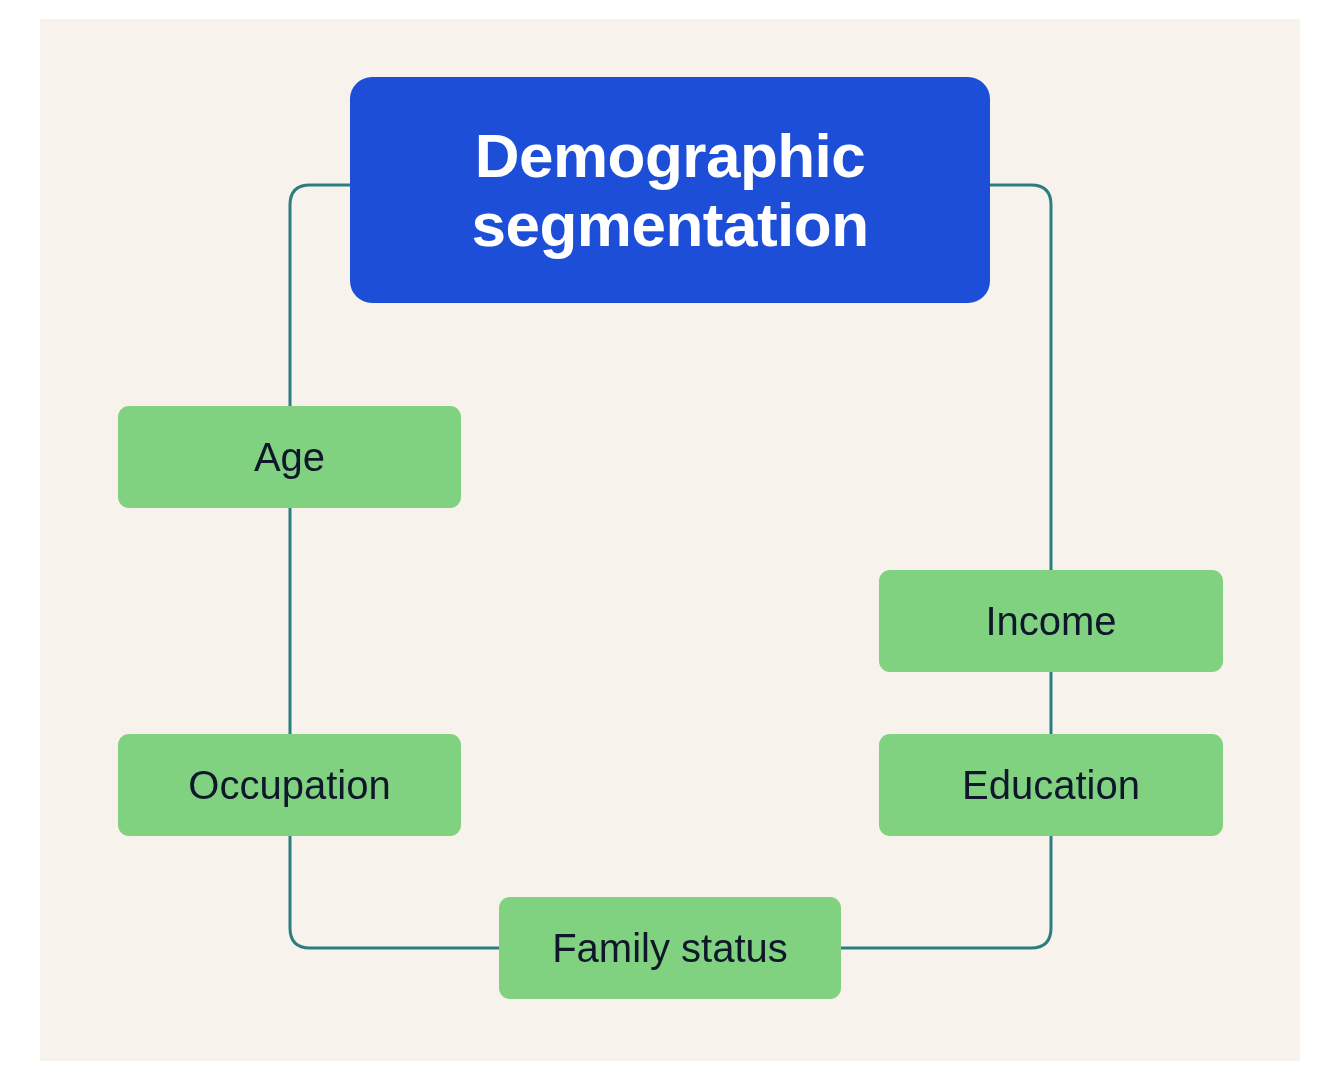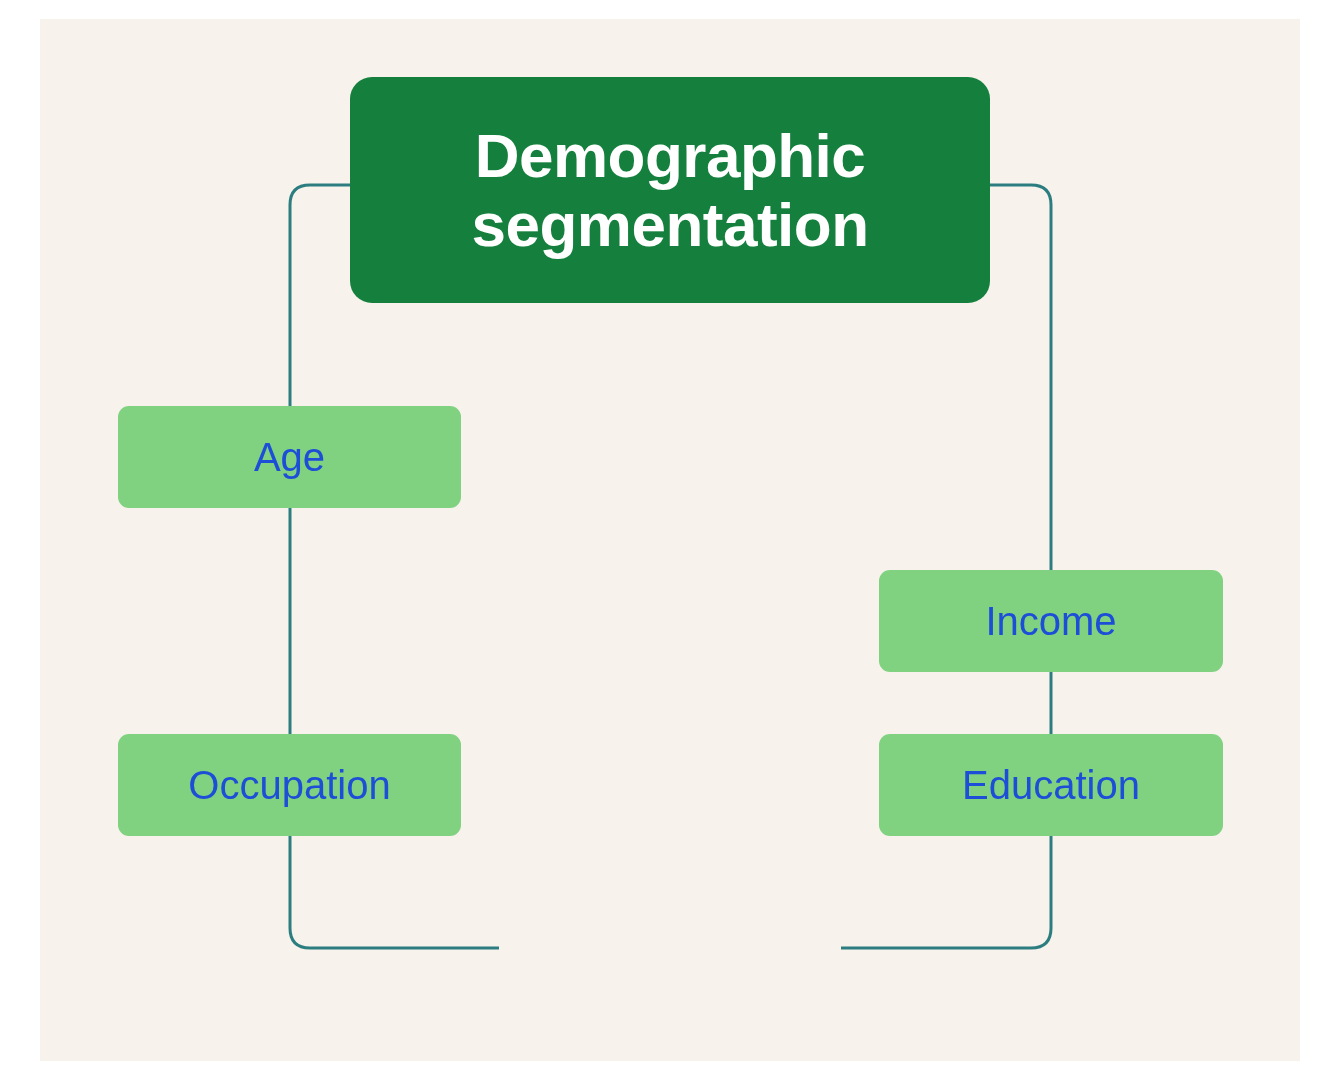--- a/index.html
+++ b/index.html
@@ -40,21 +40,21 @@
     height: 1080px;
   }
 
   
   .title-node {
     position: absolute;
     left: 350px;
     top: 77px;
     width: 640px;
     height: 226px;
-    background: #15803d;
+    background: #1d4ed8;
     border-radius: 22px;
     display: flex;
     align-items: center;
     justify-content: center;
     box-sizing: border-box;
     padding: 0 26px;
   }
   .title-node .title-text {
     color: #ffffff;
     font-size: 62px;
@@ -70,21 +70,21 @@
     position: absolute;
     background: #80d280;
     border-radius: 11px;
     display: flex;
     align-items: center;
     justify-content: center;
     box-sizing: border-box;
     padding: 0 14px;
   }
   .leaf .leaf-text {
-    color: #1d4ed8;
+    color: #0f172a;
     font-size: 40px;
     line-height: 1;
     font-weight: 400;
     text-align: right;
     white-space: nowrap;
   }
 
   .leaf.col-left  { left: 118px;  width: 343px; height: 102px; }
   .leaf.col-right { left: 879px;  width: 344px; height: 102px; }
 
@@ -125,14 +125,17 @@
     <div class="leaf-text">Occupation</div>
   </div>
 
   <div class="leaf col-right row-2">
     <div class="leaf-text">Income</div>
   </div>
   <div class="leaf col-right row-3">
     <div class="leaf-text">Education</div>
   </div>
 
+  <div class="leaf bottom">
+    <div class="leaf-text">Family status</div>
+  </div>
 
 </div>
 
 </body></html>

